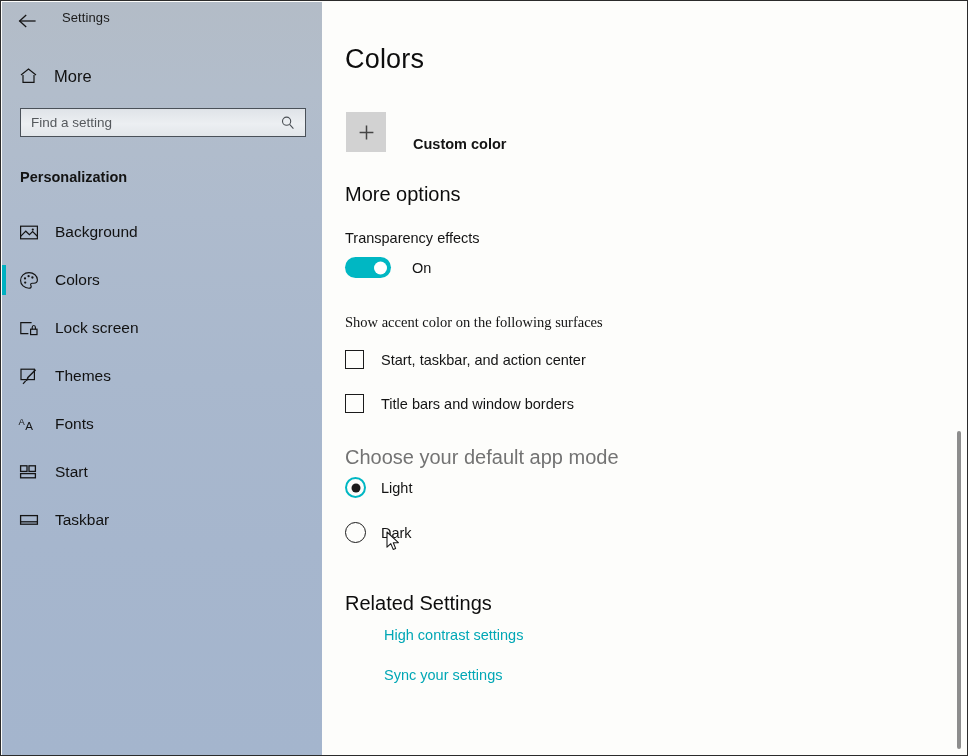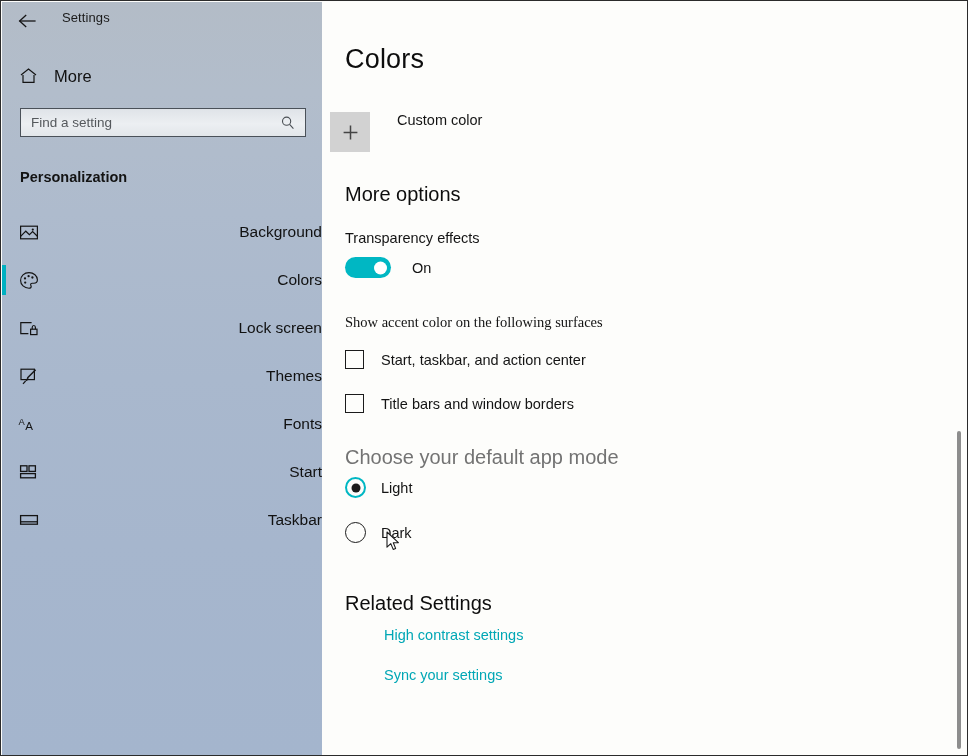--- a/index.html
+++ b/index.html
@@ -106,21 +106,20 @@
   #nav-list {
     position: absolute;
     left: 0; top: 206px;
     width: 320px;
   }
   .nav-item {
     position: relative;
     height: 48px;
     display: flex;
     align-items: center;
-    justify-content: space-between;
   }
   .nav-item.selected::before {
     content: "";
     position: absolute;
     left: 0; top: 9px;
     width: 4px; height: 30px;
     background: #00b0c0;
   }
   .nav-icon {
     width: 22px; height: 22px;
@@ -159,22 +158,22 @@
     position: absolute;
     left: 23px; top: 42px;
     font-size: 27px;
     font-weight: 300;
     color: #0d0d0d;
     letter-spacing: 0.2px;
   }
 
   #custom-color-row {
     position: absolute;
-    left: 8px; top: 110px;
-    display: flex; align-items: flex-start;
+    left: 24px; top: 110px;
+    display: flex; align-items: flex-end; font-weight: bold;
   }
   #custom-color-swatch {
     width: 40px; height: 40px;
     background: #d2d2d2;
     display: flex; align-items: center; justify-content: center;
   }
   #custom-color-label {
     margin-left: 27px;
     font-size: 14.5px;
     color: #141414;

